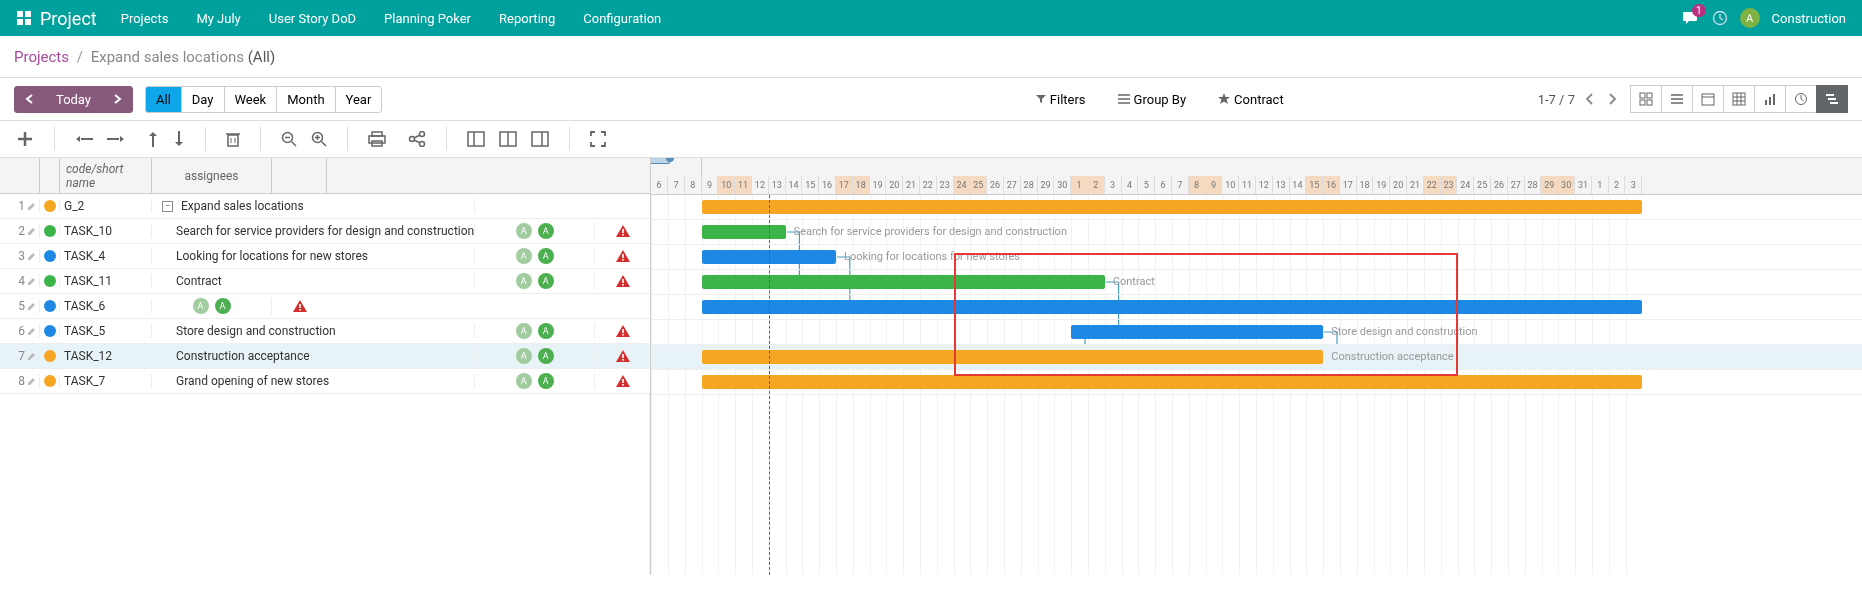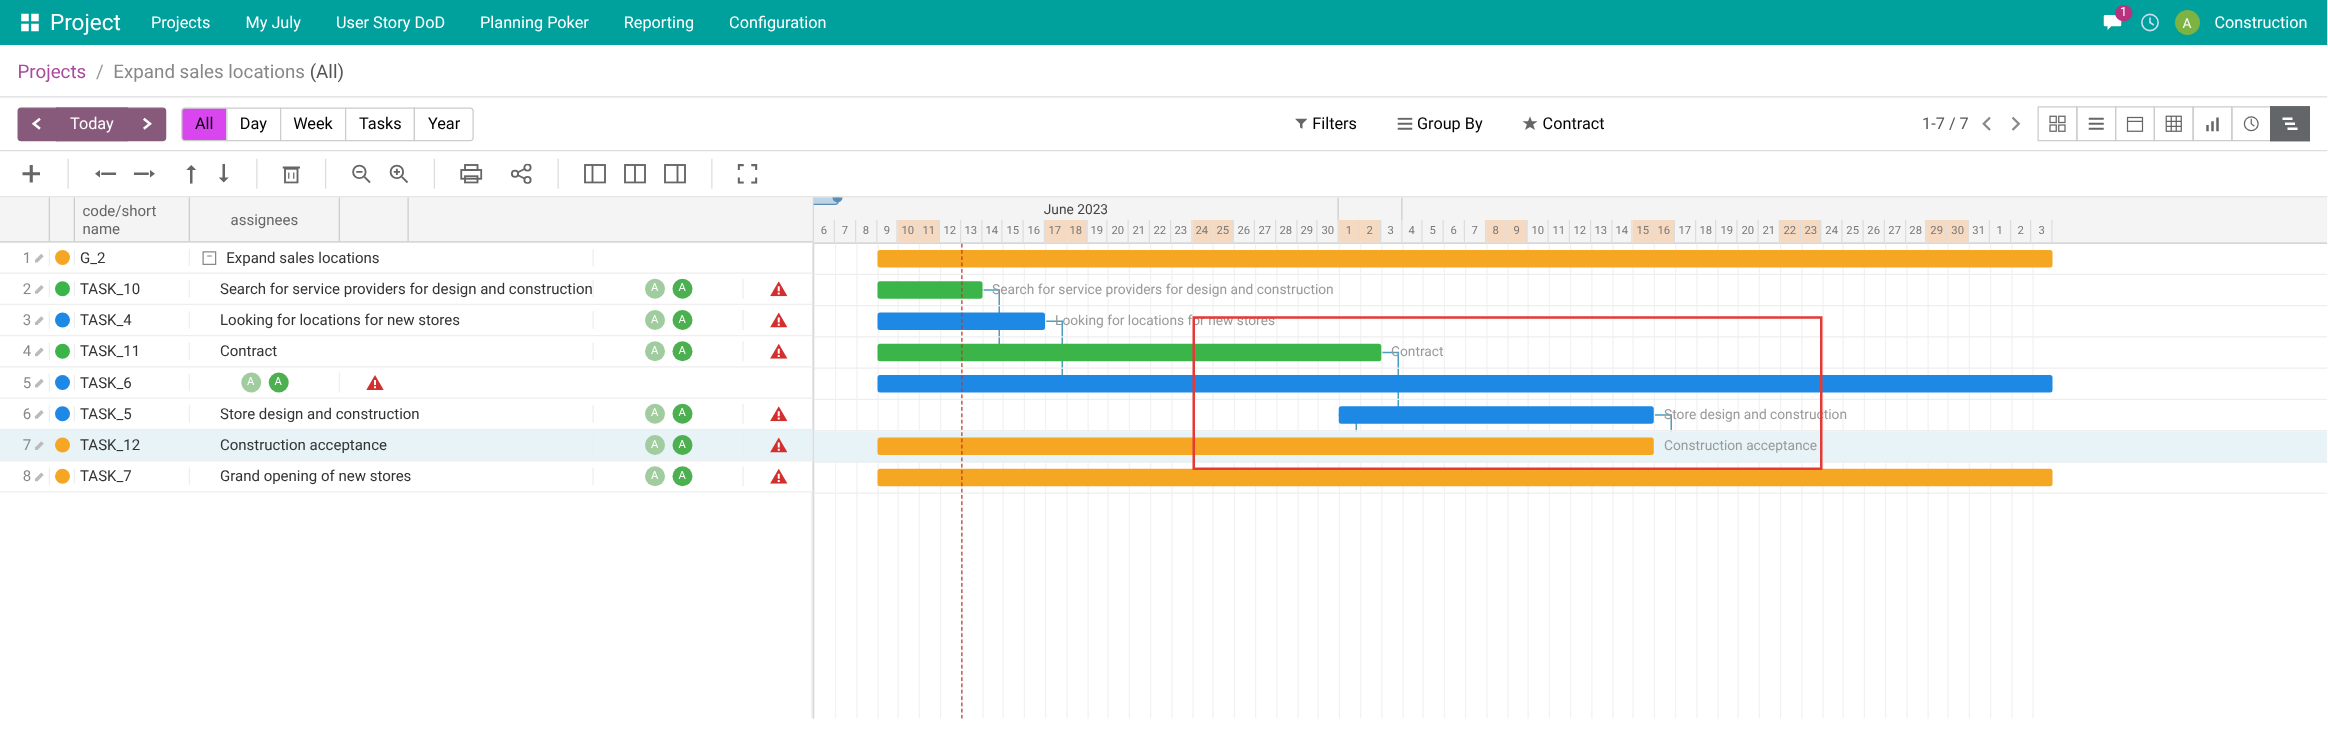--- a/index.html
+++ b/index.html
@@ -28,21 +28,21 @@
 .search-icon { position: absolute; right: 6px; top: 4px; color: #666; }
 
 
 .controls-row { display: flex; align-items: center; height: 42px; padding: 0 14px; gap: 12px; }
 .btn-group { display: inline-flex; }
 .btn { border: 1px solid #ccc; background: #fff; padding: 5px 10px; cursor: pointer; font-size: 13px; display: inline-flex; align-items: center; gap: 4px; }
 .btn-group .btn { border-radius: 0; margin-left: -1px; }
 .btn-group .btn:first-child { border-top-left-radius: 3px; border-bottom-left-radius: 3px; margin-left: 0; }
 .btn-group .btn:last-child { border-top-right-radius: 3px; border-bottom-right-radius: 3px; }
 .btn-purple { background: #875a7b; color: #fff; border-color: #875a7b; }
-.btn-active { background: #d946ef; }
+.btn-active { background: #0ea5e9; }
 .controls-spacer { flex: 1; }
 .pager { font-size: 13px; color: #555; display: flex; align-items: center; gap: 8px; }
 .pager-arrow { cursor: pointer; padding: 4px 2px; color: #666; }
 .view-icons { display: flex; gap: 0; }
 .view-icon { border: 1px solid #ccc; padding: 6px 8px; cursor: pointer; margin-left: -1px; display: flex; align-items: center; }
 .view-icon.active { background: #626669; color: #fff; border-color: #626669; }
 
 
 .gantt-toolbar { display: flex; align-items: center; height: 38px; padding: 0 14px; gap: 18px; border-top: 1px solid #ddd; border-bottom: 1px solid #ddd; color: #666; }
 .toolbar-sep { width: 1px; height: 24px; background: #ddd; }
@@ -52,21 +52,21 @@
 
 .gantt-wrap { display: flex; }
 .gantt-left { flex: 0 0 570px; border-right: 1px solid #ccc; }
 .gantt-right { flex: 1; position: relative; overflow: hidden; }
 
 
 .left-header { display: flex; background: #f4f4f4; border-bottom: 1px solid #ccc; height: 36px; }
 .lh-cell { border-right: 1px solid #ccc; padding: 0 6px; display: flex; align-items: center; justify-content: center; color: #666; font-size: 12px; overflow: hidden; }
 .lh-idx { width: 40px; }
 .lh-dot { width: 20px; }
-.lh-code { width: 92px; }
+.lh-code { width: 92px; font-style: italic; }
 .lh-name { flex: 1; }
 .lh-assign { width: 120px; }
 .lh-alert { width: 55px; }
 
 
 .left-row { display: flex; height: 25px; border-bottom: 1px solid #eee; align-items: center; }
 .left-row.hover { background: #e7f3f7; }
 .lr-idx { width: 40px; display: flex; align-items: center; justify-content: flex-end; padding-right: 2px; gap: 2px; font-size: 12px; color: #888; border-right: 1px solid #eee; }
 .lr-idx .pencil { width: 10px; color: #aaa; }
 .lr-dot { width: 20px; display: flex; align-items: center; justify-content: center; border-right: 1px solid #eee; }
@@ -178,21 +178,21 @@
     <button class="btn btn-purple">
         <svg width="10" height="10" viewBox="0 0 10 10">
           <path d="M3 1 L8 5 L3 9" fill="none" stroke="#fff" stroke-width="2"></path>
         </svg>
       </button>
   </div>
   <div class="btn-group">
     <button class="btn btn-active">All</button>
     <button class="btn">Day</button>
     <button class="btn">Week</button>
-    <button class="btn">Tasks</button>
+    <button class="btn">Month</button>
     <button class="btn">Year</button>
   </div>
   <div class="controls-spacer"></div>
   <button class="btn" style="border:none">
       <span>
         <svg width="10" height="10" viewBox="0 0 10 10">
           <path d="M0 1 h10 l-4 4 v4 l-2 -1 v-3 z" fill="#666"></path>
         </svg>
       </span>
       <span>Filters</span>
@@ -634,21 +634,20 @@
           </div>
         </div>
       </div>
     <div style="height:180px;border-right:1px solid #eee"></div>
   </div>
 
   <div class="gantt-right">
     <div class="right-header">
       <div class="slider-handle"></div>
       <div class="month-row" id="month-row">
-          <div class="month-cell" style="width: 420px;">June 2023</div>
           <div class="month-cell" style="width: 50.4px;"></div>
         </div>
       <div class="day-row" id="day-row">
           <div class="day-cell">6</div>
           <div class="day-cell">7</div>
           <div class="day-cell">8</div>
           <div class="day-cell">9</div>
           <div class="day-cell weekend">10</div>
           <div class="day-cell weekend">11</div>
           <div class="day-cell">12</div>

